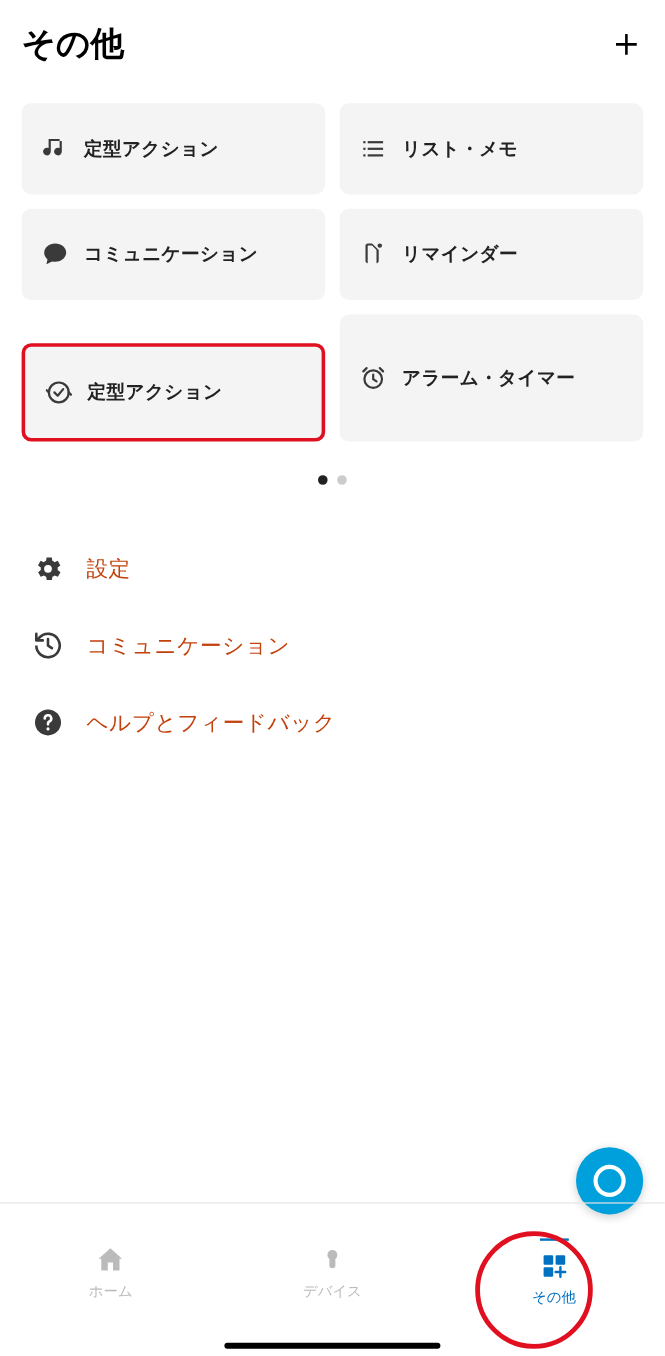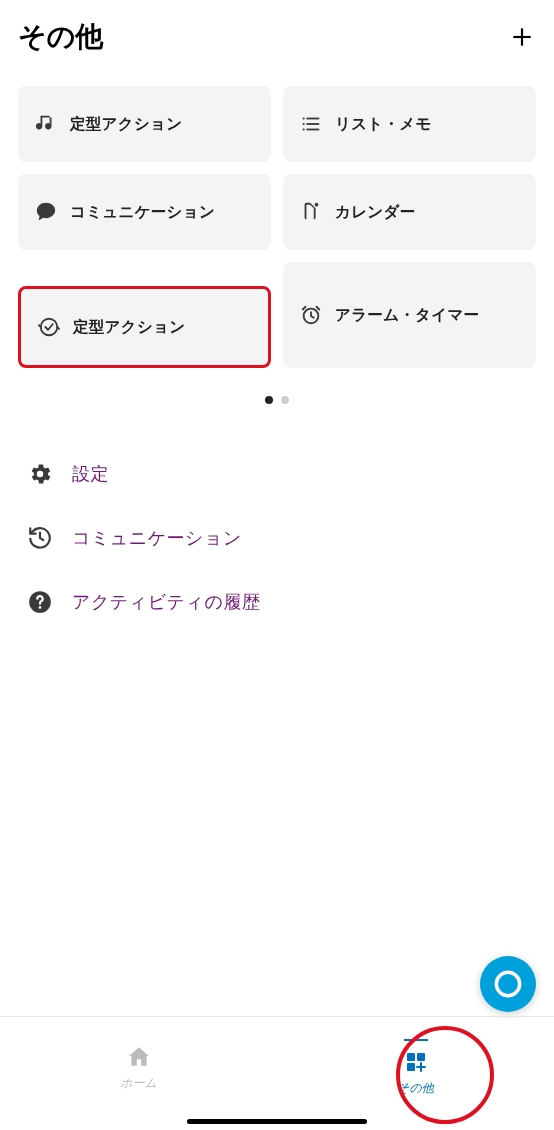--- a/index.html
+++ b/index.html
@@ -95,49 +95,48 @@
       width: 28px;
       height: 28px;
       display: flex;
       align-items: center;
       justify-content: center;
       color: #3a3a3a;
     }
     .list-label {
       font-size: 18px;
       font-weight: 500;
-      color: #701a75;
+      color: #c2410c;
       letter-spacing: 0.5px;
     }
     .fab {
       position: absolute;
       right: 18px;
       bottom: 118px;
       width: 56px;
       height: 56px;
       border-radius: 50%;
       background: #00a0dc;
       display: flex;
       align-items: center;
       justify-content: center;
       box-shadow: 0 2px 8px rgba(0,0,0,0.2);
     }
     .bottom-nav {
       position: absolute;
       bottom: 0;
       left: 0;
       right: 0;
-      height: 114px;
+      height: 128px;
       border-top: 1px solid #e5e5e5;
       display: flex;
       justify-content: space-around;
       align-items: center;
       padding-top: 8px;
       padding-bottom: 20px;
-      font-style: italic;
     }
     .nav-item {
       display: flex;
       flex-direction: column;
       align-items: center;
       gap: 4px;
       width: 120px;
     }
     .nav-icon {
       width: 28px;
@@ -221,21 +220,21 @@
     </span>
     <span class="tile-label">コミュニケーション</span>
   </div>
   <div class="tile">
     <span class="tile-icon">
       <svg viewBox="0 0 24 24" width="22" height="22" fill="#3a3a3a">
           <path d="M11 4l4 4v12H7V4h4zm0-2H7c-1.1 0-2 .9-2 2v14c0 1.1.9 2 2 2h8c1.1 0 2-.9 2-2V8l-6-6z"></path>
           <circle cx="18" cy="4" r="2"></circle>
         </svg>
     </span>
-    <span class="tile-label">カレンダー</span>
+    <span class="tile-label">リマインダー</span>
   </div>
   <div class="tile tile-highlighted">
     <span class="tile-icon">
       <svg viewBox="0 0 24 24" width="22" height="22" fill="none" stroke="#3a3a3a" stroke-width="2">
           <circle cx="12" cy="12" r="9"></circle>
           <path d="M8 12l3 3 5-6" stroke-linecap="round" stroke-linejoin="round"></path>
           <path d="M3 12l-2-2M21 12l2 2" stroke-linecap="round"></path>
         </svg>
     </span>
     <span class="tile-label">定型アクション</span>
@@ -277,38 +276,47 @@
     <span class="list-label">コミュニケーション</span>
   </div>
   <div class="list-item">
     <span class="list-icon">
       <svg viewBox="0 0 24 24" width="26" height="26" fill="#3a3a3a">
           <circle cx="12" cy="12" r="10"></circle>
           <path d="M9.5 9a2.5 2.5 0 1 1 3.5 2.3c-.8.4-1 1-1 1.7v.5" stroke="#fff" stroke-width="2" fill="none" stroke-linecap="round"></path>
           <circle cx="12" cy="17" r="1.2" fill="#fff"></circle>
         </svg>
     </span>
-    <span class="list-label">アクティビティの履歴</span>
+    <span class="list-label">ヘルプとフィードバック</span>
   </div>
 </div>
 
 <div class="fab">
   <svg viewBox="0 0 24 24" width="28" height="28">
       <circle cx="12" cy="12" r="10" fill="none" stroke="#fff" stroke-width="3"></circle>
     </svg>
 </div>
 
 <div class="bottom-nav">
   <div class="nav-item">
     <span class="nav-icon">
       <svg viewBox="0 0 24 24" width="26" height="26" fill="#bbb">
           <path d="M12 3l9 8h-2v9h-5v-6h-4v6H5v-9H3l9-8z"></path>
         </svg>
     </span>
     <span class="nav-label">ホーム</span>
+  </div>
+  <div class="nav-item">
+    <span class="nav-icon">
+      <svg viewBox="0 0 24 24" width="20" height="26" fill="#bbb">
+          <ellipse cx="12" cy="7" rx="5" ry="5"></ellipse>
+          <rect x="9" y="10" width="6" height="10" rx="2"></rect>
+        </svg>
+    </span>
+    <span class="nav-label">デバイス</span>
   </div>
   <div class="nav-item active">
     <div style="width:24px;height:2px;background:#0070c0;margin-bottom:3px"></div>
     <span class="nav-icon">
       <svg viewBox="0 0 24 24" width="24" height="24" fill="#0070c0">
           <rect x="3" y="3" width="8" height="8" rx="1"></rect>
           <rect x="13" y="3" width="8" height="8" rx="1"></rect>
           <rect x="3" y="13" width="8" height="8" rx="1"></rect>
           <path d="M17 13v4m0 0v4m0-4h-4m4 0h4" stroke="#0070c0" stroke-width="2" stroke-linecap="round" fill="none"></path>
         </svg>

